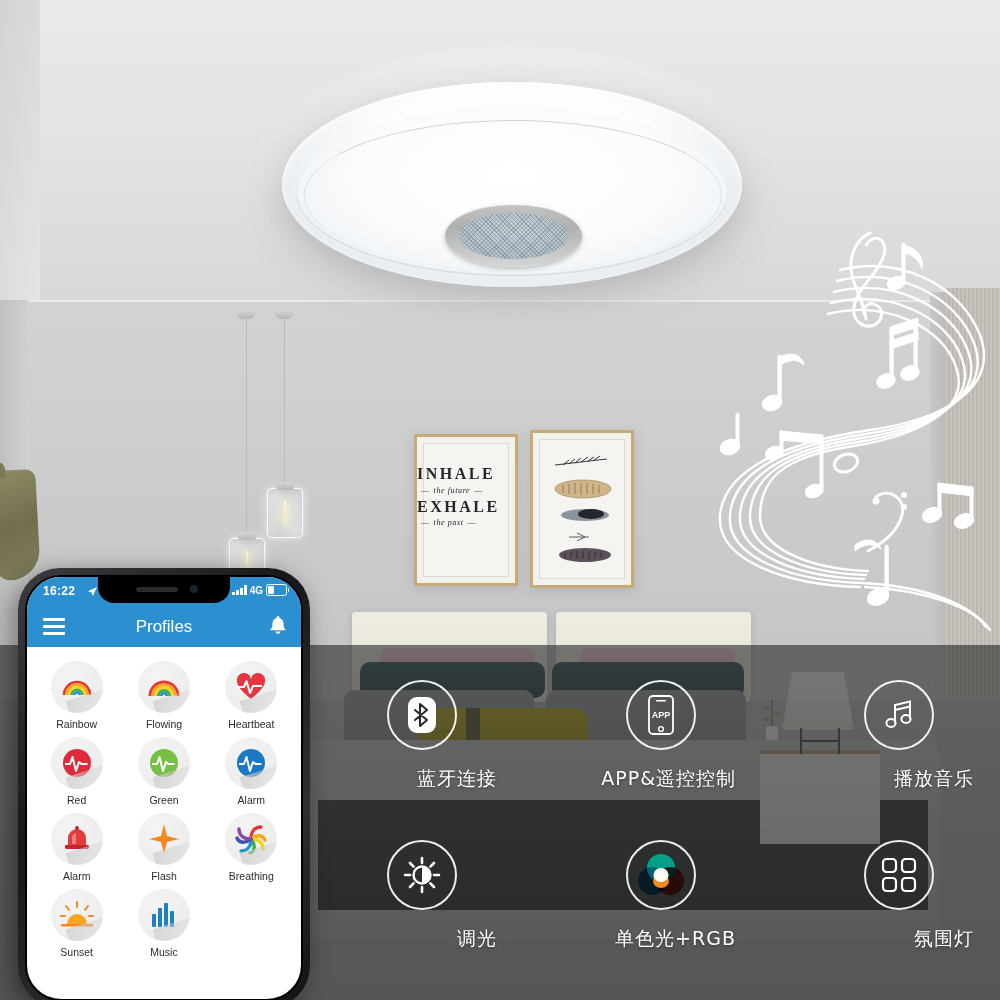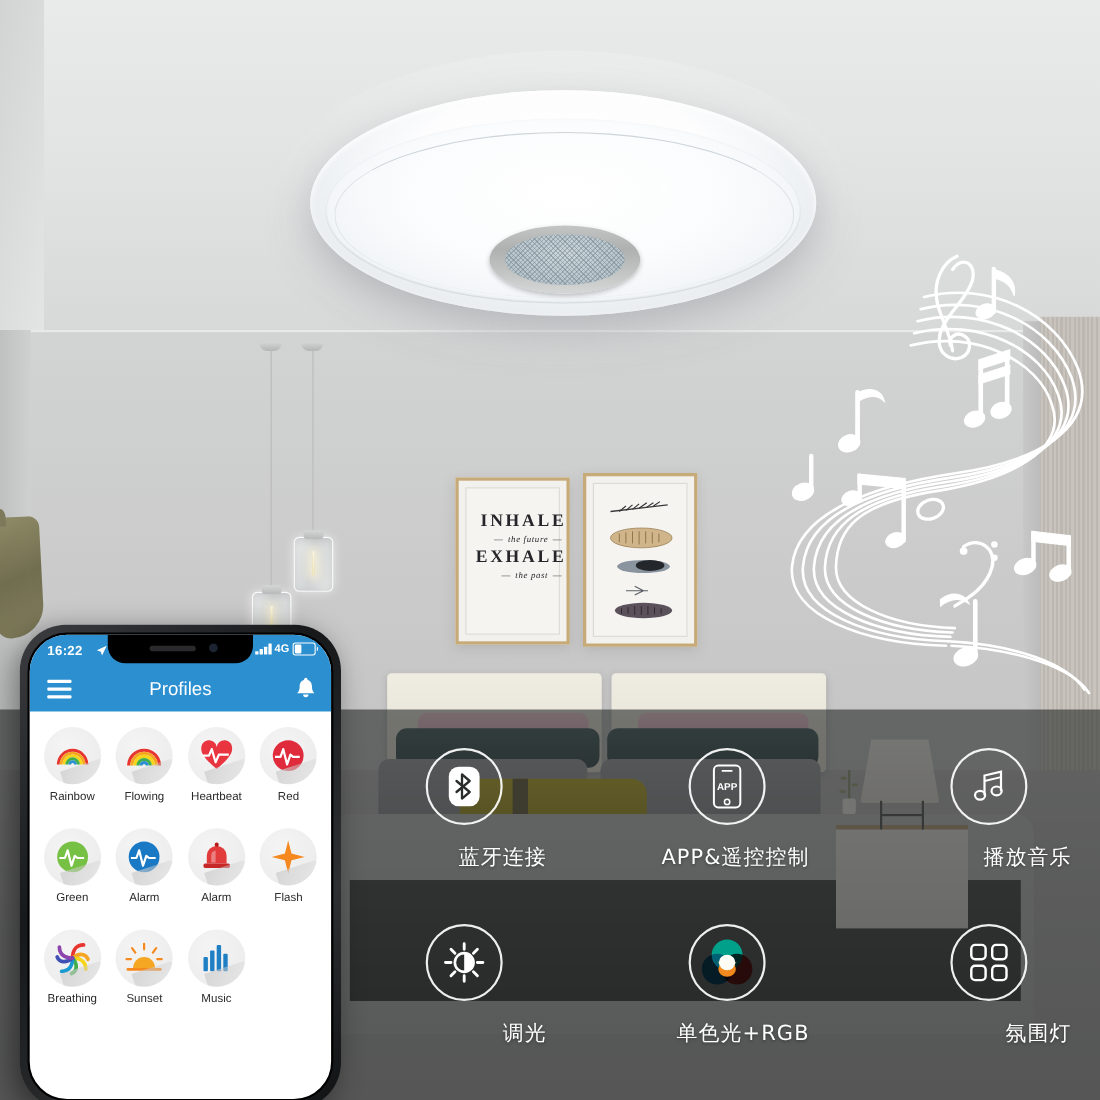--- a/index.html
+++ b/index.html
@@ -70,21 +70,21 @@
     box-shadow:0 2px 8px rgba(140,145,148,.35) inset,0 0 10px rgba(255,255,255,.6);}
   .pend-top{position:absolute;left:8px;top:-7px;width:18px;height:8px;border-radius:3px;
     background:linear-gradient(180deg,#d5d6d6,#b8b9b9);}
   .pend-fil{position:absolute;left:16px;top:12px;width:2px;height:22px;
     background:linear-gradient(180deg,#fff7dd,#f4e7b4);box-shadow:0 0 8px 3px rgba(255,246,214,.85);}
 
   
   .frame{position:absolute;background:#f2f1ee;border:3px solid #c6ab79;
     box-shadow:0 3px 10px rgba(120,120,120,.25);}
   .frame-in{position:absolute;left:6px;top:6px;right:6px;bottom:6px;border:1px solid #dcdad4;background:#f5f4f1;}
-  .poster-txt{position:absolute;left:0;right:0;top:28px;text-align:right;color:#26262a;}
+  .poster-txt{position:absolute;left:0;right:0;top:28px;text-align:left;color:#26262a;}
   .p-big{font-family:"Liberation Serif","DejaVu Serif",serif;font-size:16px;letter-spacing:2.5px;font-weight:700;line-height:1.1;}
   .p-scr{font-family:"Liberation Serif","DejaVu Serif",serif;font-size:8px;font-style:italic;letter-spacing:.6px;margin:3px 0;}
   .p-scr:before,.p-scr:after{content:"—";margin:0 4px;font-style:normal;}
 
   
   .music-svg{position:absolute;left:690px;top:215px;width:320px;height:420px;pointer-events:none;}
 
   
   .headboard{position:absolute;top:612px;height:90px;border-radius:4px;
     background:linear-gradient(180deg,#efece2,#e4e0d3);box-shadow:0 2px 6px rgba(90,90,90,.25);}
@@ -146,21 +146,21 @@
   .bars i{display:block;width:2.5px;background:#fff;border-radius:.5px;}
   .batt{width:19px;height:10px;border:1.2px solid #fff;border-radius:2.5px;position:relative;}
   .batt:after{content:"";position:absolute;right:-3px;top:2.5px;width:1.5px;height:4px;background:#fff;border-radius:0 1px 1px 0;}
   .batt i{position:absolute;left:1.2px;top:1.2px;bottom:1.2px;width:6px;background:#fff;border-radius:1px;}
   .navbar{position:relative;height:40px;display:flex;align-items:center;}
   .hamb{position:absolute;left:16px;top:11px;width:22px;}
   .hamb i{display:block;height:3px;background:#fff;border-radius:1px;margin-bottom:4px;}
   .nav-title{width:100%;text-align:center;color:#fff;font-size:17px;}
   .bell{position:absolute;right:12px;top:8px;width:22px;height:22px;}
   .appbody{background:#fff;padding:14px 6px 0 6px;}
-  .grid3{display:grid;grid-template-columns:repeat(4,1fr);row-gap:23px;}
+  .grid3{display:grid;grid-template-columns:repeat(3,1fr);row-gap:7px;}
   .cell{text-align:center;}
   .cell .ic{width:52px;height:52px;margin:0 auto;border-radius:50%;
     background:radial-gradient(circle at 38% 32%,#f4f4f4,#eaeaea);
     display:flex;align-items:center;justify-content:center;position:relative;overflow:hidden;}
   .cell .ic:after{content:"";position:absolute;right:-4px;bottom:-10px;width:38px;height:28px;
     background:linear-gradient(135deg,rgba(205,205,205,.75),rgba(235,235,235,0));transform:rotate(-18deg);}
   .cell .lb{margin-top:5px;font-size:10.5px;color:#2b2b2b;}
 
   svg{display:block;overflow:visible;}
 </style>

